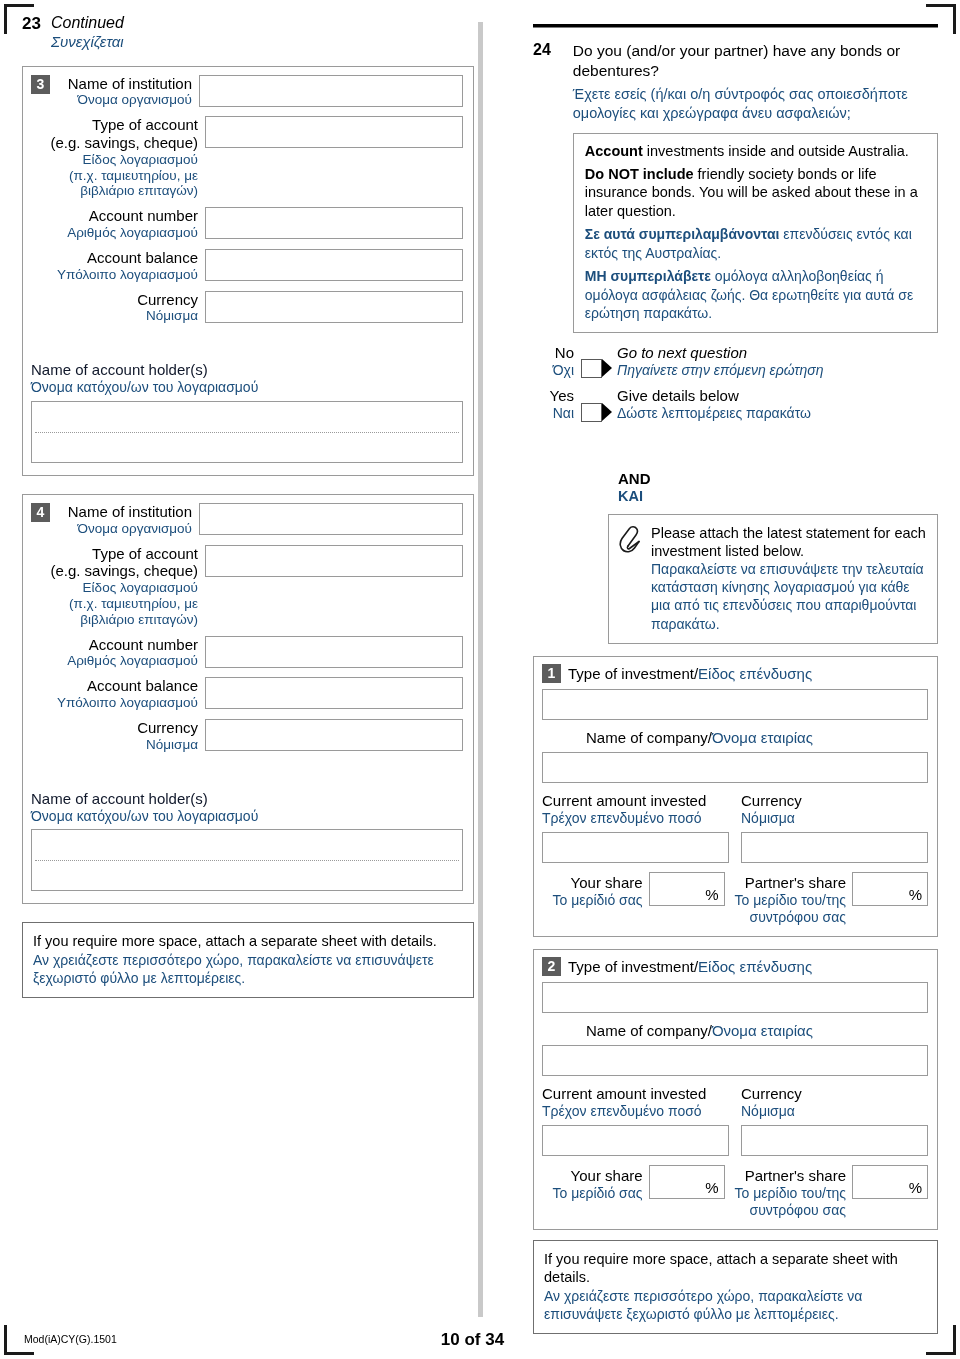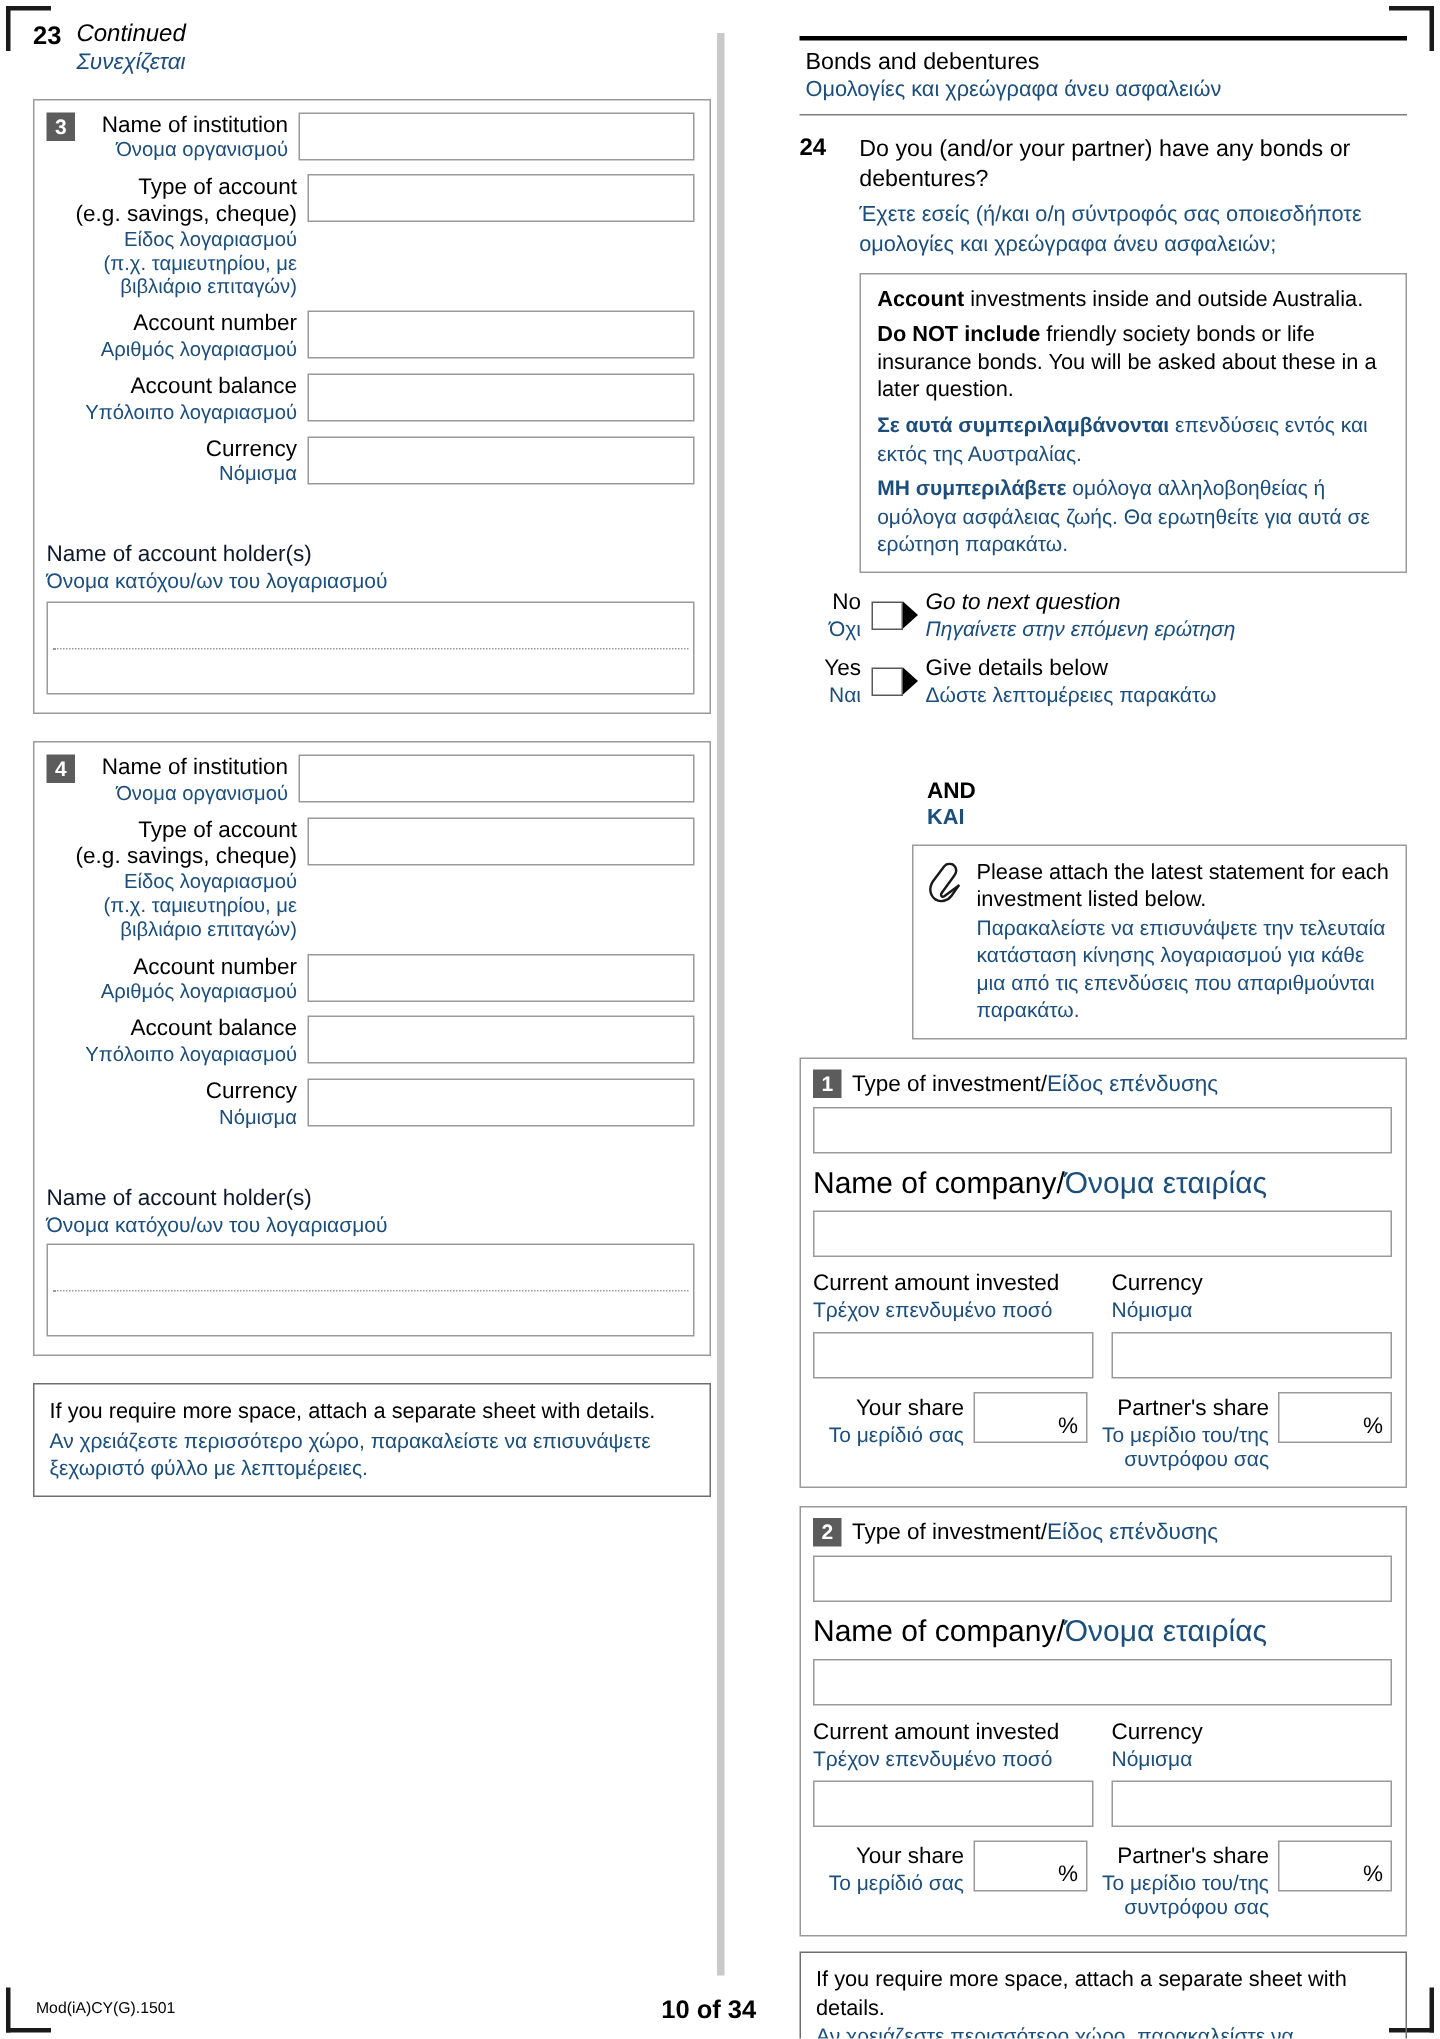--- a/index.html
+++ b/index.html
@@ -117,21 +117,21 @@
     padding:8px 10px 9px 11px;
     margin-top:9px;
   }
   .infobox p { margin:0 0 5px 0; }
   .infobox p:last-child { margin-bottom:0; }
   .ib-en { font-size:14.5px; color:#000; line-height:1.27; }
   .ib-gr { font-size:14px; color:#1c4e7c; line-height:1.32; }
 
   
   .yn-wrap { margin-top:11px; margin-left:4px; }
-  .yn { display:flex; align-items:center; margin-bottom:2px; }
+  .yn { display:flex; align-items:flex-end; margin-bottom:2px; }
   .yn-labels { width:44px; text-align:right; padding-right:7px; line-height:1.2; }
   .yn-labels .yl-en { display:block; font-size:15px; color:#000; }
   .yn-labels .yl-gr { display:block; font-size:14px; color:#1c4e7c; }
   .tick {
     position:relative; flex:0 0 auto; width:30px; height:19px; margin-top:1px;
   }
   .tick .sq {
     position:absolute; left:0; top:0; width:21px; height:19px;
     border:1px solid #595959; background:#fff;
   }
@@ -163,21 +163,21 @@
 
   
   .inv-block {
     border:1px solid #9a9a9a;
     padding:7px 9px 10px 8px;
     margin-top:12px;
   }
   .inv-head { display:flex; align-items:center; gap:7px; }
   .inv-head .ttl { font-size:15px; }
   .inv-input { border:1px solid #9a9a9a; height:31px; margin-top:6px; }
-  .inv-sublab { font-size:20px; margin-top:9px; }
+  .inv-sublab { font-size:15px; margin-top:9px;margin-left:44px; }
   .two-col { display:flex; gap:12px; margin-top:9px; }
   .two-col > div { flex:1; }
   .two-col .c-en { display:block; font-size:15px; color:#000; line-height:1.2; }
   .two-col .c-gr { display:block; font-size:14px; color:#1c4e7c; line-height:1.25; }
   .two-col .inv-input { margin-top:5px; }
 
   .share-row { display:flex; gap:10px; margin-top:9px; align-items:flex-start; }
   .share-cell { flex:1; display:flex; align-items:flex-start; justify-content:flex-end; }
   .share-lab { text-align:right; padding-right:6px; line-height:1.2; padding-top:2px; }
   .share-lab .s-en { display:block; font-size:15px; color:#000; white-space:nowrap; }
@@ -349,24 +349,20 @@
     <div class="notebox">
       <p class="note-en">If you require more space, attach a separate sheet with details.</p>
       <p class="note-gr">Αν χρειάζεστε περισσότερο χώρο, παρακαλείστε να επισυνάψετε ξεχωριστό φύλλο με λεπτομέρειες.</p>
     </div>
 
   </div>
 
   <div class="col-right">
 
     <div class="hdr-rule-top"></div>
-    <div class="sec-head">
-      <div class="sec-title-en">Bonds and debentures</div>
-      <div class="sec-title-gr">Ομολογίες και χρεώγραφα άνευ ασφαλειών</div>
-    </div>
     <div class="hdr-rule-bot"></div>
 
     <div class="q-row">
       <div class="qnum">24</div>
       <div class="q-body">
         <div class="q-en">Do you (and/or your partner) have any bonds or debentures?</div>
         <div class="q-gr">Έχετε εσείς (ή/και ο/η σύντροφός σας οποιεσδήποτε ομολογίες και χρεώγραφα άνευ ασφαλειών;</div>
 
         <div class="infobox">
           <p class="ib-en"><b>Account</b><span> investments inside and outside Australia.</span></p>

